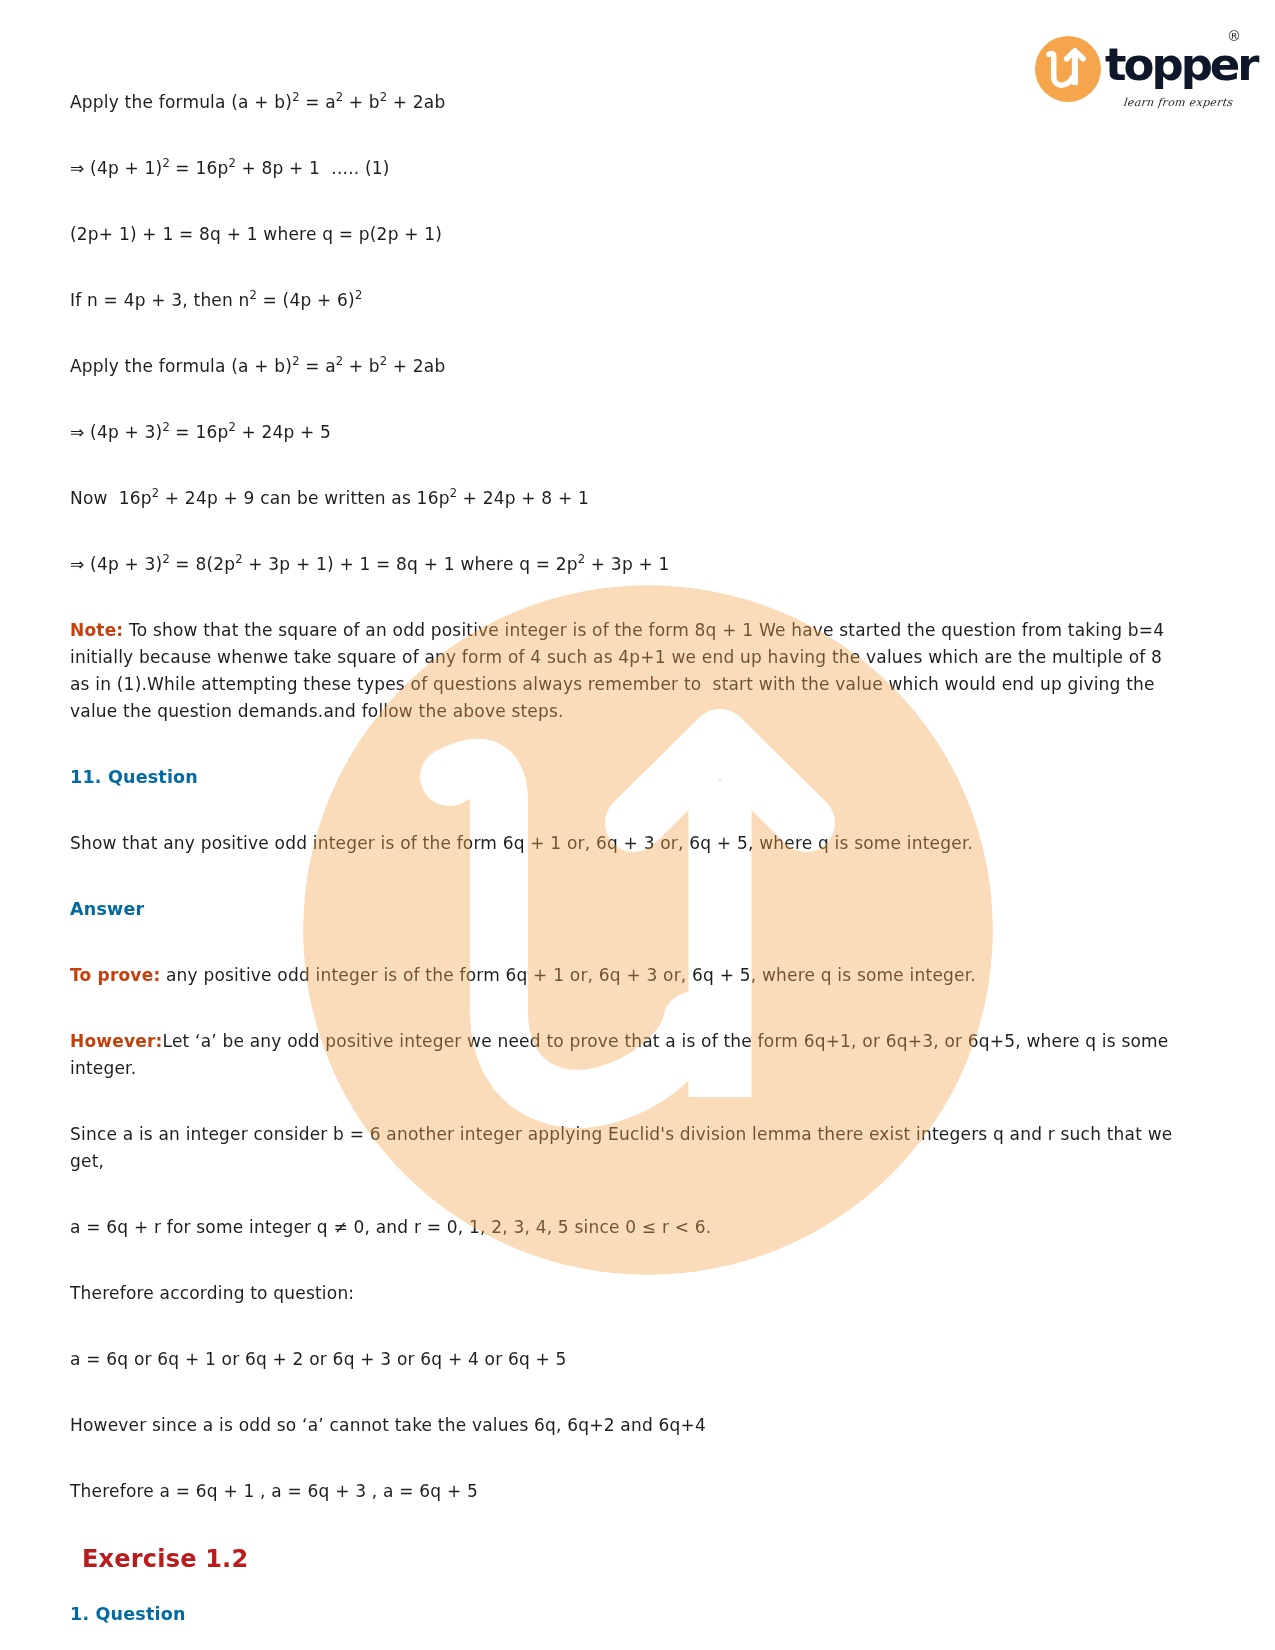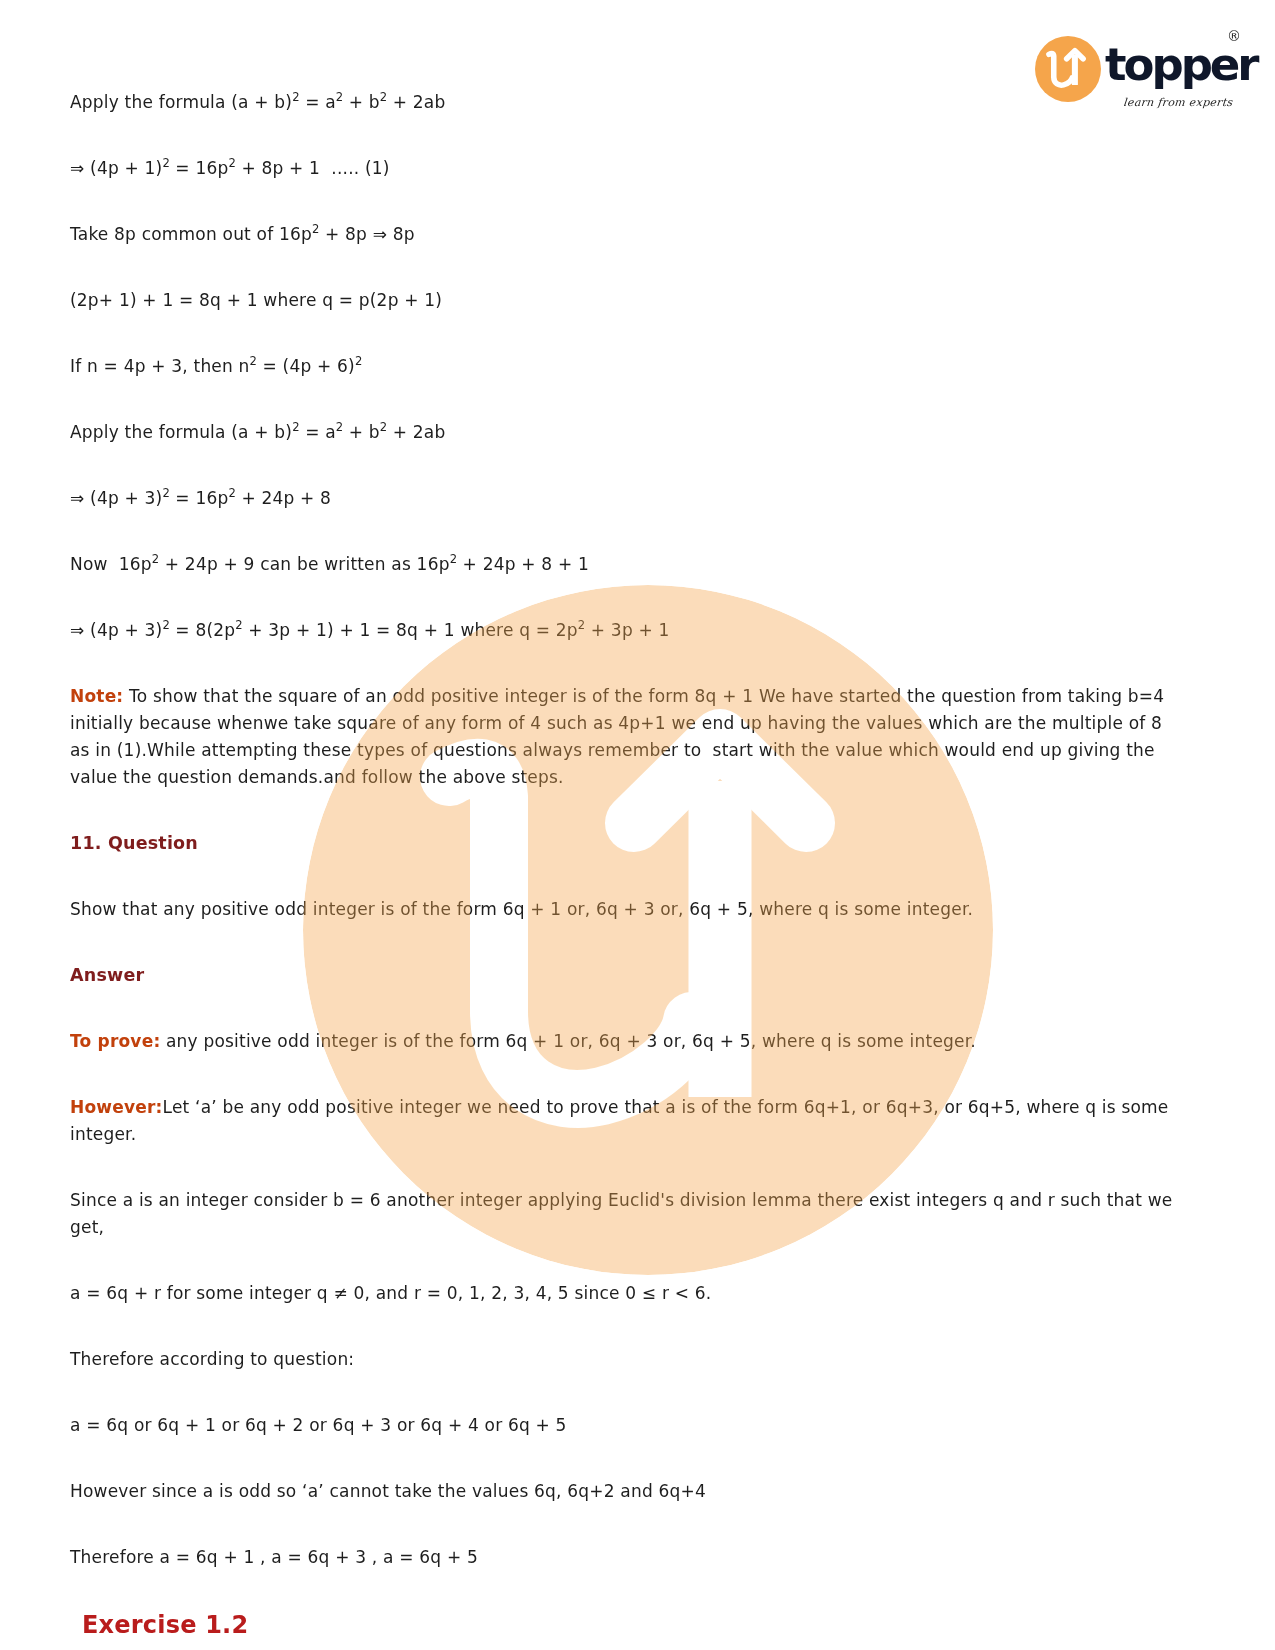--- a/index.html
+++ b/index.html
@@ -15,21 +15,21 @@
   .doc{
     position:absolute;
     left:70px;top:50px;
     width:1108px;
     font-size:17px;
     line-height:27px;
     letter-spacing:0.2px;
     z-index:1;
   }
   .doc p{margin:39px 0;}
-  .doc h3{margin:27px 0;font-size:17.5px;line-height:27px;font-weight:700;color:#7f1d1d;}
+  .doc h3{margin:27px 0;font-size:17.5px;line-height:27px;font-weight:700;color:#0369a1;}
   .doc h1{margin:33px 0 27px 12px;font-size:24px;line-height:30px;font-weight:700;color:#b91c1c;}
   .doc sup{font-size:68%;line-height:0;vertical-align:super;letter-spacing:0;}
   .doc .b{font-weight:700;color:#c2410c;}
   
   .watermark{
     position:absolute;
     left:303px;top:585px;
     width:690px;height:690px;
     z-index:2;
     opacity:0.38;
@@ -74,25 +74,24 @@
       <path d="M 331,238 L 417,153 L 503,238" fill="none" stroke="#ffffff" stroke-width="58" stroke-linecap="round" stroke-linejoin="round"></path>
     </svg>
     <div class="word">topper</div>
     <div class="reg">®</div>
     <div class="tagline">learn from experts</div>
   </div>
 
   <div class="doc">
       <p><span>Apply the formula (a + b)</span><sup>2</sup><span> = a</span><sup>2</sup><span> + b</span><sup>2</sup><span> + 2ab</span></p>
       <p><span>⇒ (4p + 1)</span><sup>2</sup><span> = 16p</span><sup>2</sup><span> + 8p + 1&nbsp; ..... (1)</span></p>
-      <p><span>Take 8p common out of 16p</span><sup>2</sup><span> + 8p ⇒ 8p</span></p>
       <p><span>(2p+ 1) + 1 = 8q + 1 where q = p(2p + 1)</span></p>
       <p><span>If n = 4p + 3, then n</span><sup>2</sup><span> = (4p + 6)</span><sup>2</sup></p>
       <p><span>Apply the formula (a + b)</span><sup>2</sup><span> = a</span><sup>2</sup><span> + b</span><sup>2</sup><span> + 2ab</span></p>
-      <p><span>⇒ (4p + 3)</span><sup>2</sup><span> = 16p</span><sup>2</sup><span> + 24p + 8</span></p>
+      <p><span>⇒ (4p + 3)</span><sup>2</sup><span> = 16p</span><sup>2</sup><span> + 24p + 5</span></p>
       <p><span>Now&nbsp; 16p</span><sup>2</sup><span> + 24p + 9 can be written as 16p</span><sup>2</sup><span> + 24p + 8 + 1</span></p>
       <p><span>⇒ (4p + 3)</span><sup>2</sup><span> = 8(2p</span><sup>2</sup><span> + 3p + 1) + 1 = 8q + 1 where q = 2p</span><sup>2</sup><span> + 3p + 1</span></p>
       <p><span class="b">Note:</span><span> To show that the square of an odd positive integer is of the form 8q + 1 We have started the question from taking b=4 initially because whenwe take square of any form of 4 such as 4p+1 we end up having the values which are the multiple of 8 as in (1).While attempting these types of questions always remember to&nbsp; start with the value which would end up giving the value the question demands.and follow the above steps.</span></p>
       <h3><span>11. Question</span></h3>
       <p><span>Show that any positive odd integer is of the form 6q + 1 or, 6q + 3 or, 6q + 5, where q is some integer.</span></p>
       <h3><span>Answer</span></h3>
       <p><span class="b">To prove:</span><span> any positive odd integer is of the form 6q + 1 or, 6q + 3 or, 6q + 5, where q is some integer.</span></p>
       <p><span class="b">However:</span><span>Let ‘a’ be any odd positive integer we need to prove that a is of the form 6q+1, or 6q+3, or 6q+5, where q is some integer.</span></p>
       <p><span>Since a is an integer consider b = 6 another integer applying Euclid's division lemma there exist integers q and r such that we get,</span></p>
       <p><span>a = 6q + r for some integer q ≠ 0, and r = 0, 1, 2, 3, 4, 5 since 0 ≤ r &lt; 6.</span></p>

